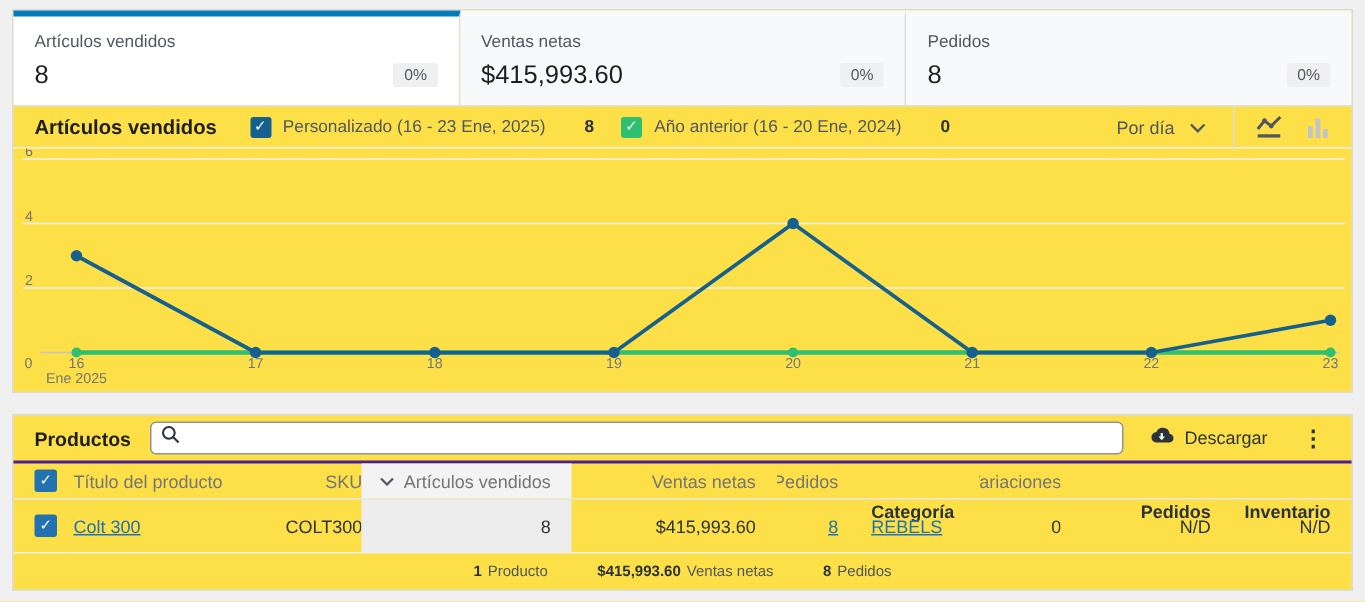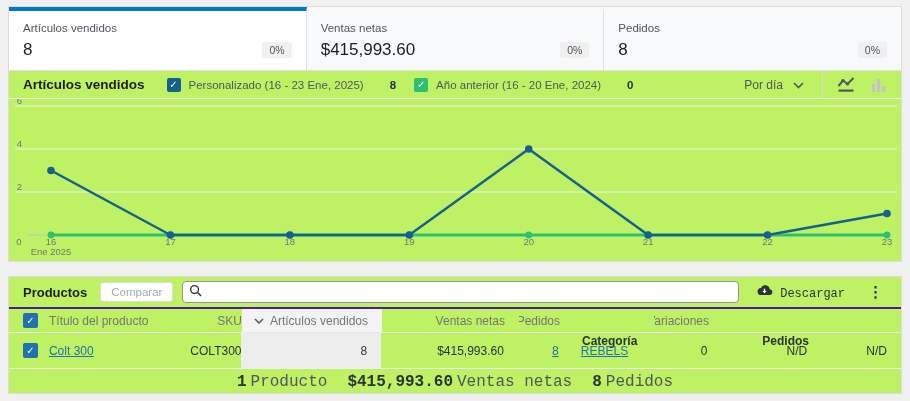--- a/index.html
+++ b/index.html
@@ -6,21 +6,21 @@
   html,body { width:910px; height:401px; }
   body {
     background:#f0f0f1;
     font-family:"Liberation Sans", sans-serif;
     color:#1e1e1e;
     position:relative;
     overflow:hidden;
   }
   .panel {
     position:absolute; left:8px; width:894px;
-    background:#bef264; border:1px solid #dcdcde;
+    background:#fde047; border:1px solid #dcdcde;
   }
   #panel-chart { top:6px; height:256px; }
   #panel-products { top:276px; height:118px; }
 
   
   #stats-row { display:flex; height:64px; border-bottom:1px solid #e0e0e0; }
   .stat-card {
     flex:1; background:#f8f9fa; border-top:4px solid transparent;
     border-right:1px solid #e0e0e0; padding:8px 14px 6px 14px;
     display:flex; flex-direction:column; justify-content:space-between;
@@ -72,22 +72,22 @@
   #compare-button {
     font-size:11.5px; color:#a7aaad; background:#fff; border:1px solid #dcdcde;
     border-radius:3px; padding:3px 10px; font-family:inherit; cursor:pointer;
   }
   #search-box {
     flex:1; height:22px; border:1px solid #949494; border-radius:4px;
     display:flex; align-items:center; padding:0 6px; gap:5px; background:#fff;
   }
   #search-input { border:none; outline:none; flex:1; font-size:12px; font-family:inherit; height:18px; }
   #download-button {
-    display:flex; align-items:flex-end; gap:7px; background:none; border:none;
-    font-size:12px; color:#2c3338; font-family:Liberation Mono, monospace; cursor:pointer; padding:2px 8px;
+    display:flex; align-items:center; gap:7px; background:none; border:none;
+    font-size:12px; color:#2c3338; font-family:Liberation Sans, sans-serif; cursor:pointer; padding:2px 8px;
   }
   #kebab-button {
     background:none; border:none; font-size:15px; font-weight:bold; color:#2c3338;
     cursor:pointer; padding:0 6px; letter-spacing:0;
   }
 
   
   #products-table { width:100%; }
   .t-row { display:flex; width:100%; }
   #table-head { height:24px; align-items:center; border-bottom:1px solid #e8e8e8; }
@@ -103,21 +103,21 @@
   .t-cell.hl-cell { background:#ededed; }
   .sort-icon { margin-right:6px; display:inline-flex; }
   .cell-link { color:#2271b1; text-decoration:underline; cursor:pointer; }
   .wc-checkbox {
     width:15px; height:15px; border-radius:2px; background:#2271b1;
     display:flex; align-items:center; justify-content:center;
     color:#fff; font-size:10px; line-height:1; cursor:pointer;
   }
   #table-summary {
     height:25px; display:flex; align-items:center; justify-content:center;
-    gap:20px; font-size:16px; color:#50575e;font-family:Liberation Mono, monospace;
+    gap:33px; font-size:10px; color:#50575e;
   }
   .summary-item b { color:#2c3338; margin-right:4px; font-weight:bold; }
 
   svg text { font-family:"Liberation Sans", sans-serif; }
 </style>
 </head>
 <body>
 
 <div class="panel" id="panel-chart">
   <div id="stats-row">
@@ -221,21 +221,20 @@
         <circle cx="519.7142857142858" cy="50" r="3.8" fill="#16608f"></circle>
         <circle cx="639.1428571428571" cy="136" r="3.8" fill="#16608f"></circle>
         <circle cx="758.5714285714286" cy="136" r="3.8" fill="#16608f"></circle>
         <circle cx="878" cy="114.5" r="3.8" fill="#16608f"></circle>
       </svg></div>
 </div>
 
 <div class="panel" id="panel-products">
   <div id="products-toolbar">
     <span id="products-title">Productos</span>
-    <button id="compare-button">Comparar</button>
     <div id="search-box">
       <span>
         <svg width="13" height="13" viewBox="0 0 14 14">
             <circle cx="6" cy="6" r="4.2" fill="none" stroke="#2c3338" stroke-width="1.5"></circle>
             <line x1="9.2" y1="9.2" x2="13" y2="13" stroke="#2c3338" stroke-width="1.5"></line>
           </svg>
       </span>
       <input id="search-input" placeholder="" style="">
     </div>
     <button id="download-button">
@@ -277,20 +276,23 @@
         </div>
         <div class="t-cell align-left col-bold" style="width: 80px;">
           <span>Categoría</span>
         </div>
         <div class="t-cell align-center" style="width: 55px;">
           <span>Variaciones</span>
         </div>
         <div class="t-cell align-center col-bold" style="width: 100px;">
           <span>Pedidos</span>
         </div>
+        <div class="t-cell align-right col-bold" style="width: 94px;">
+          <span>Inventario</span>
+        </div>
       </div>
     <div id="table-body">
         <div class="t-row">
           <div class="t-cell checkbox-cell" style="width: 32px;">
             <span class="wc-checkbox">✓</span>
           </div>
           <div class="t-cell align-left" style="width: 136px;">
             <span class="cell-link">Colt 300</span>
           </div>
           <div class="t-cell align-center" style="width: 65px;">

